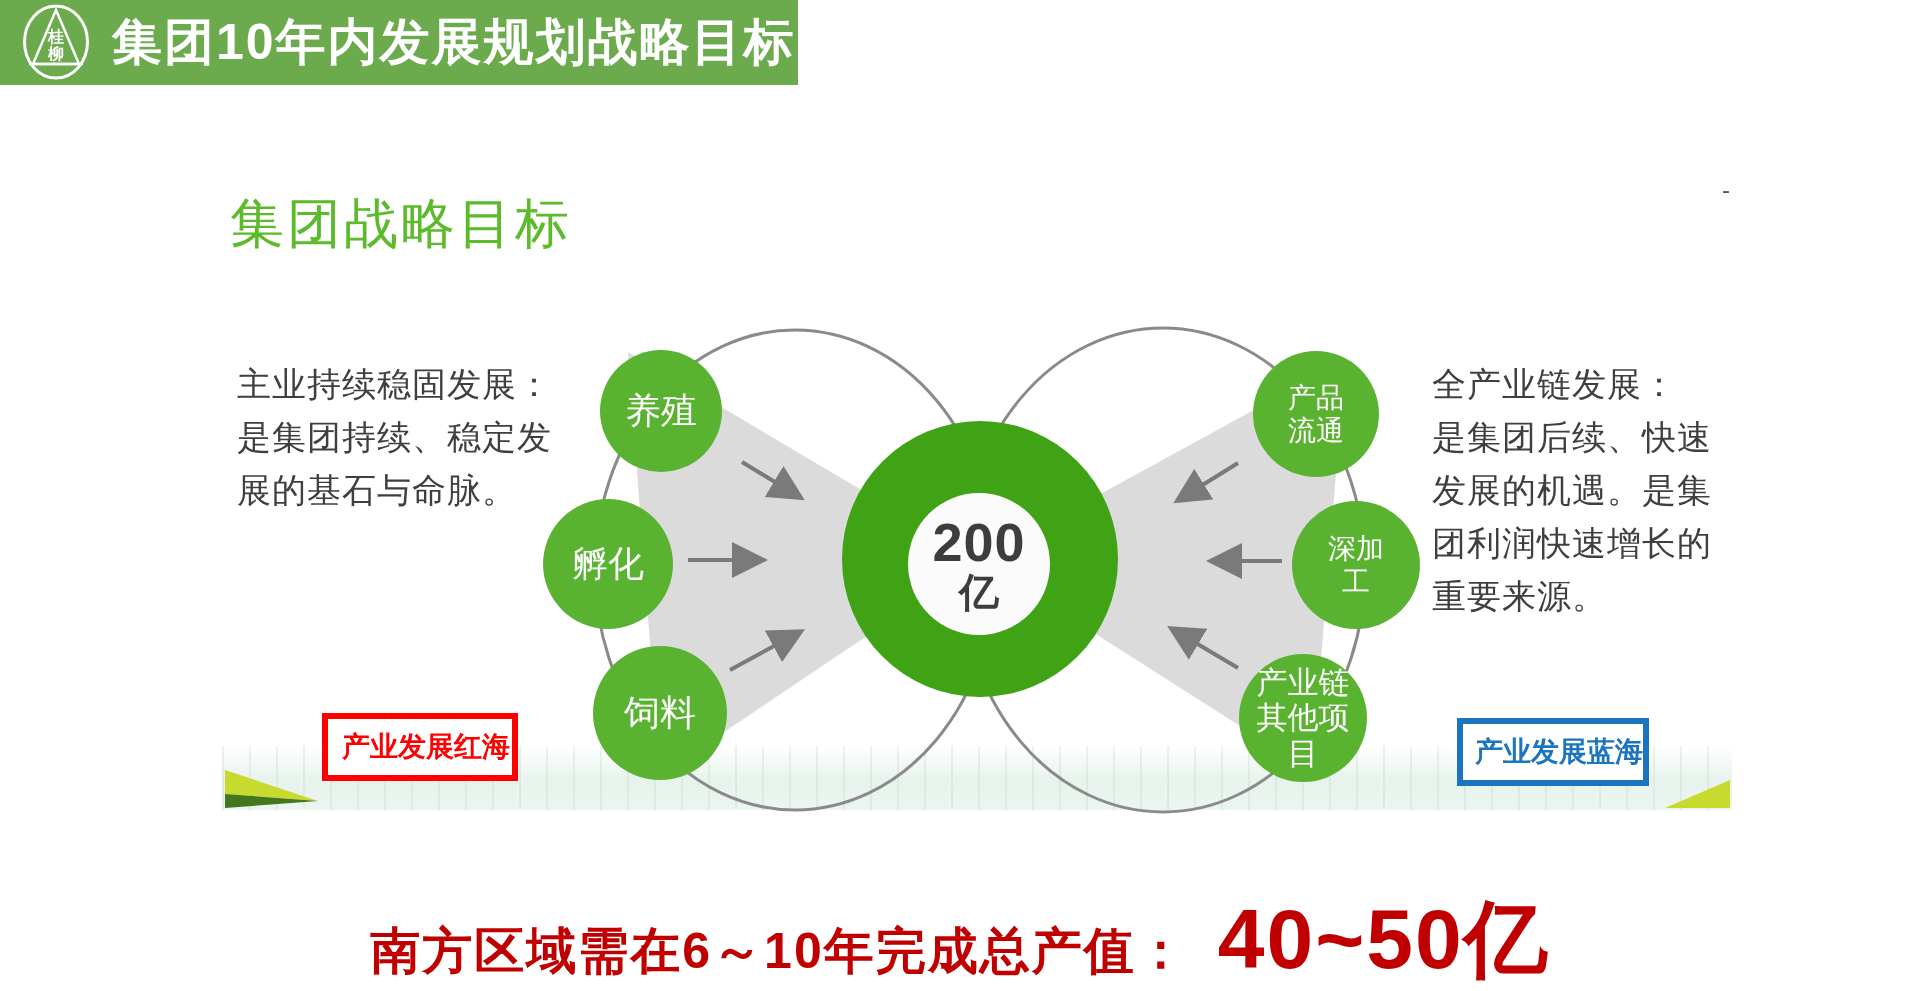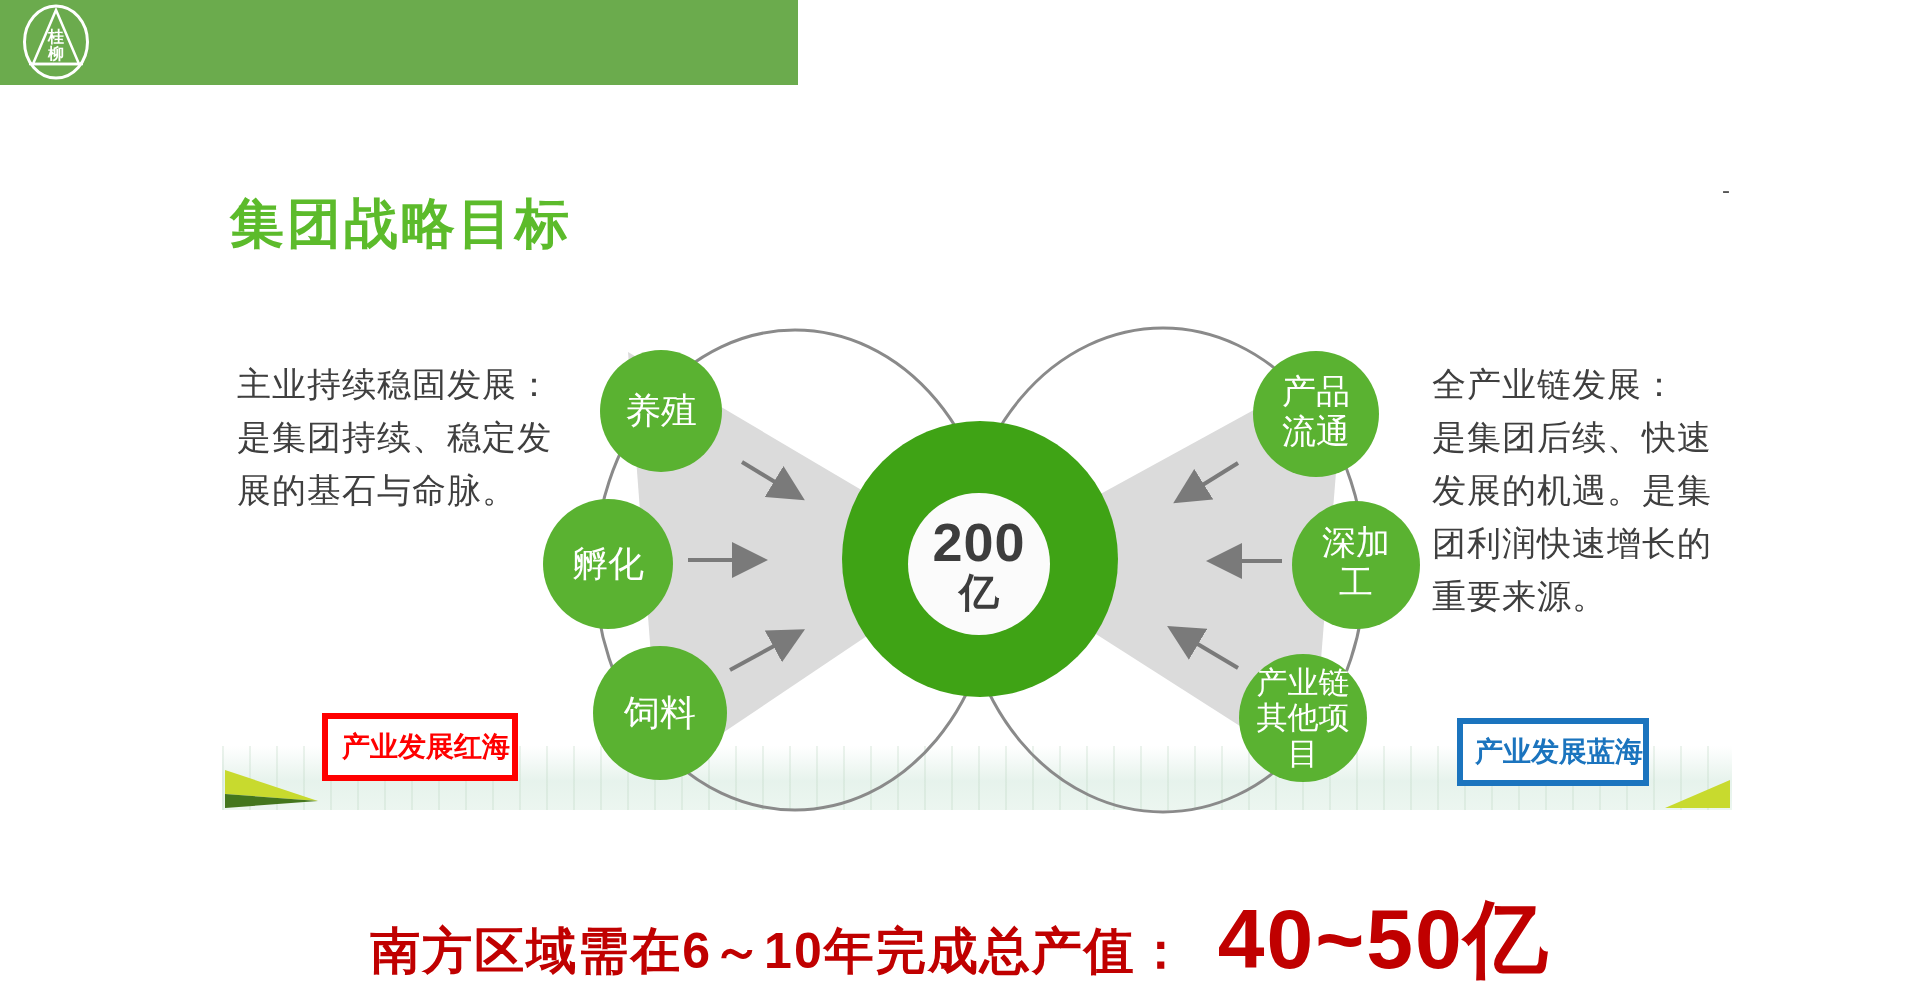--- a/index.html
+++ b/index.html
@@ -10,36 +10,36 @@
   .banner{position:absolute;left:0;top:0;width:798px;height:85px;background:#6BAB4D;}
   .banner-title{position:absolute;left:112px;top:0;height:85px;line-height:85px;
     font-size:50px;font-weight:bold;color:#ffffff;letter-spacing:2px;white-space:nowrap;}
   .logo{position:absolute;left:20px;top:3px;width:72px;height:78px;}
   .logo svg{position:absolute;left:0;top:0;}
   .logo-chars{position:absolute;left:0;top:25px;width:72px;text-align:center;
     color:#ffffff;font-size:16px;line-height:17px;font-weight:bold;}
   .logo-chars span{display:block;}
 
   
-  .page-title{position:absolute;left:230px;top:188px;font-size:54px;font-weight:700;
+  .page-title{position:absolute;left:230px;top:188px;font-size:54px;font-weight:400;
     color:#5CBB2B;letter-spacing:3px;white-space:nowrap;}
   .corner-mark{position:absolute;left:1722px;top:176px;font-size:24px;color:#555555;}
 
   
   .grass-band{position:absolute;left:222px;top:746px;width:1510px;height:64px;
     background:
       repeating-linear-gradient(90deg, rgba(190,215,195,0.30) 0 2px, rgba(0,0,0,0) 2px 27px),
       linear-gradient(to bottom, rgba(240,248,242,0) 0%, rgba(229,242,235,0.95) 55%, rgba(236,246,240,1) 100%);}
   #diagram-svg{position:absolute;left:0;top:0;}
 
   .bubble{position:absolute;border-radius:50%;background:#5AB231;color:#ffffff;
     display:flex;align-items:center;justify-content:center;text-align:center;
     font-weight:500;white-space:pre-line;}
   .bubble.single{font-size:36px;}
-  .bubble.double{font-size:34px;line-height:1.18;font-family:Liberation Mono, monospace;}
+  .bubble.double{font-size:28px;line-height:1.18;}
   .bubble.triple{font-size:31px;line-height:1.15;}
 
   .center-circle{position:absolute;left:842px;top:421px;width:276px;height:276px;
     border-radius:50%;background:#3FA315;}
   .center-inner{position:absolute;left:66px;top:72px;width:142px;height:142px;border-radius:50%;
     background:#FBFBFB;display:flex;flex-direction:column;align-items:center;justify-content:center;color:#3D3D3D;}
   .center-value{font-size:54px;font-weight:bold;line-height:1.05;letter-spacing:1px;}
   .center-unit{font-size:40px;font-weight:bold;line-height:1.1;}
 
   .note{position:absolute;font-size:34px;line-height:53px;color:#3F3F3F;
@@ -70,20 +70,21 @@
       <svg width="72" height="78" viewBox="0 0 72 78">
         <ellipse cx="36" cy="39" rx="31.5" ry="36" fill="none" stroke="#ffffff" stroke-width="3"></ellipse>
         <path d="M36,7 L13,61 L59,61 Z" fill="none" stroke="#ffffff" stroke-width="2.5"></path>
         <line x1="9" y1="61" x2="63" y2="61" stroke="#ffffff" stroke-width="2.5"></line>
       </svg>
       <div class="logo-chars">
         <span>桂</span>
         <span>柳</span>
       </div>
     </div>
+    <div class="banner-title">集团10年内发展规划战略目标</div>
   </div>
 
   <div class="page-title">集团战略目标</div>
   <div class="corner-mark">-</div>
 
   <div class="grass-band"></div>
 
   <svg id="diagram-svg" width="1920" height="991" viewBox="0 0 1920 991">
     <defs>
       <marker id="ah" markerWidth="9" markerHeight="9" refX="7" refY="4.5" orient="auto">

